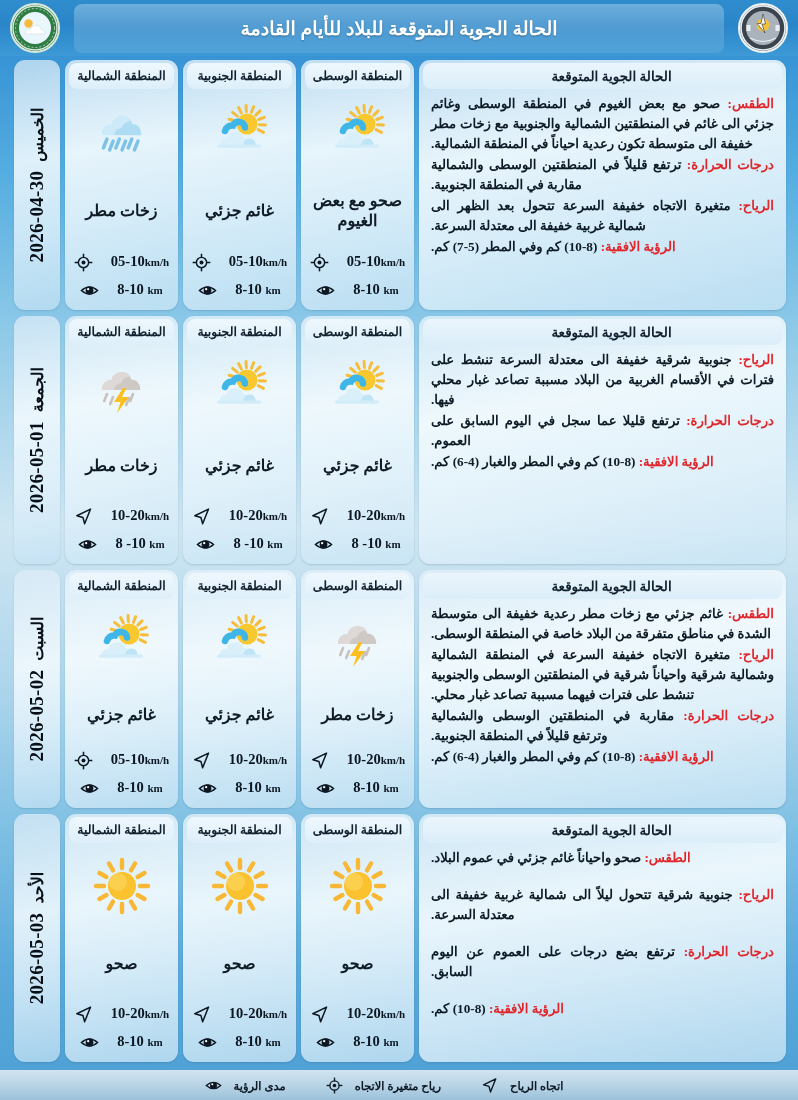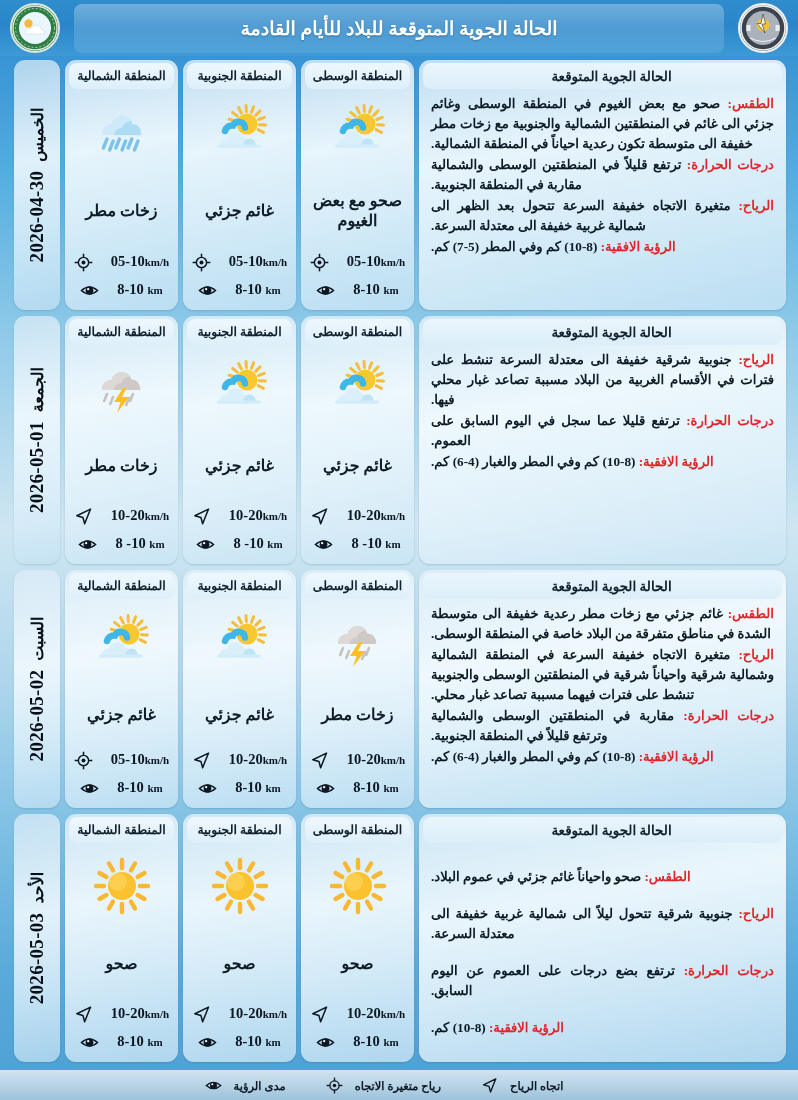--- a/index.html
+++ b/index.html
@@ -115,21 +115,21 @@
     direction: rtl;
     font-family: "Liberation Serif", "DejaVu Serif", serif;
     font-size: 13.2px;
     font-weight: bold;
     line-height: 1.52;
     color: #0d1b26;
     display: flex;
     flex-direction: column;
     justify-content: flex-start;
   }
-  .narrative-body.centered { justify-content: center; gap: 16px; }
+  .narrative-body.centered { gap: 16px; }
   .nar-line { margin-bottom: 1px; }
   .lbl { color: #e0262b; font-weight: bold; }
 
   
   .region {
     flex: 0 0 113px;
     display: flex;
     flex-direction: column;
     align-items: center;
   }

